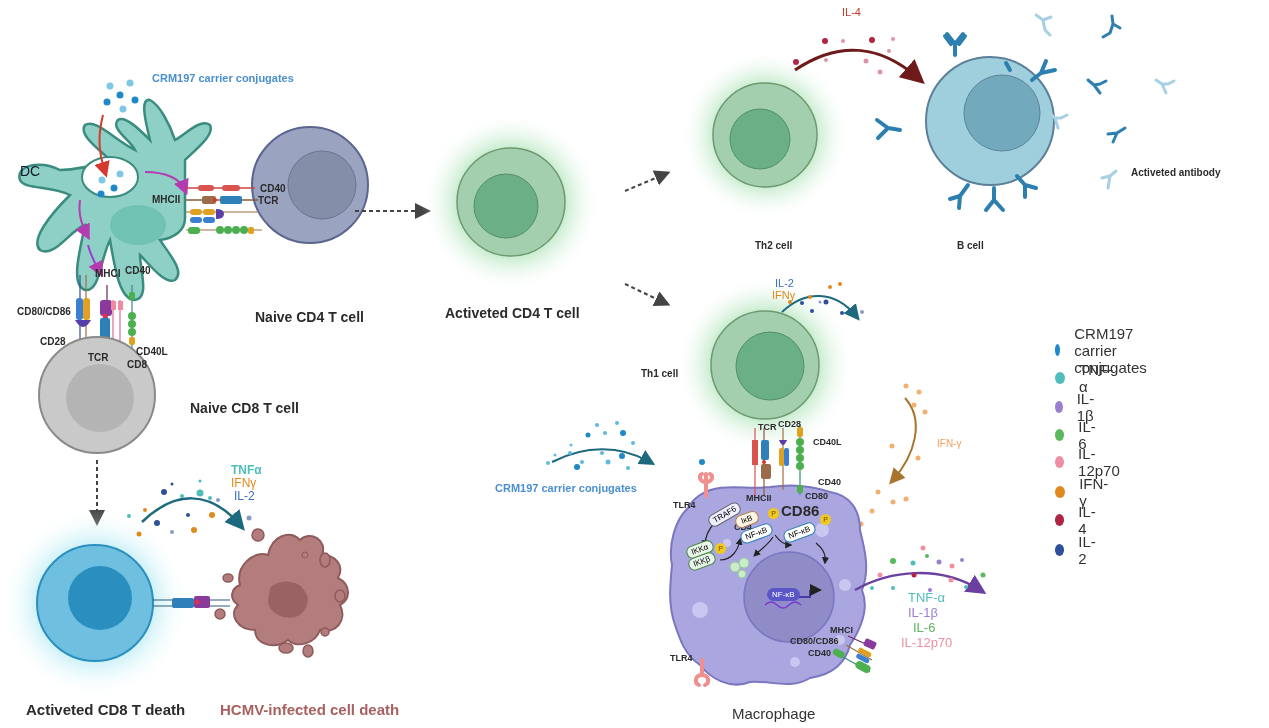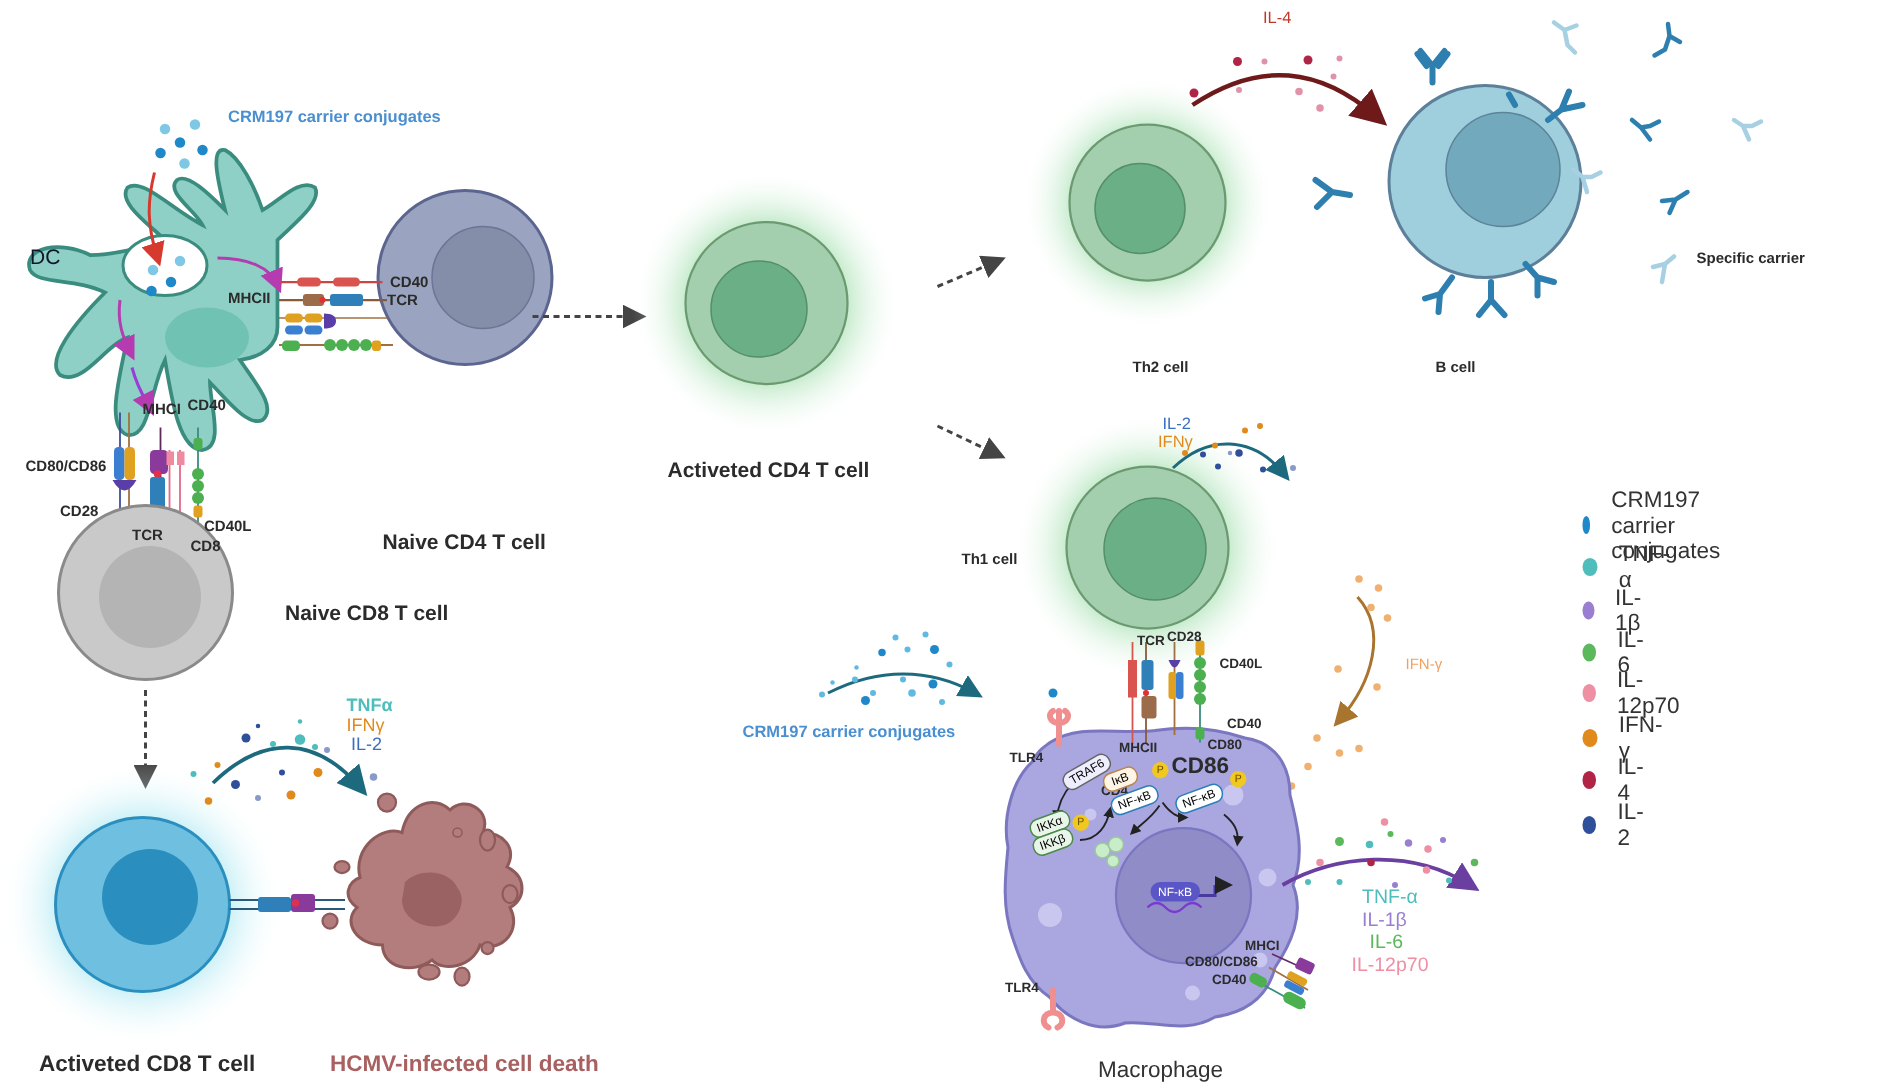--- a/index.html
+++ b/index.html
@@ -395,27 +395,27 @@
 <div class="lbl mol" style="left:260px;top:183px;">CD40</div>
 <div class="lbl mol" style="left:258px;top:195px;">TCR</div>
 <div class="lbl mol" style="left:95px;top:268px;">MHCI</div>
 <div class="lbl mol" style="left:125px;top:265px;">CD40</div>
 <div class="lbl mol" style="left:17px;top:306px;">CD80/CD86</div>
 <div class="lbl mol" style="left:40px;top:336px;">CD28</div>
 <div class="lbl mol" style="left:88px;top:352px;">TCR</div>
 <div class="lbl mol" style="left:127px;top:359px;">CD8</div>
 <div class="lbl mol" style="left:136px;top:346px;">CD40L</div>
 
-<div class="lbl title" style="left:255px;top:309px;font-size:14px;margin-top:44px;">Naive CD4 T cell</div>
+<div class="lbl title" style="left:255px;top:309px;font-size:14px;">Naive CD4 T cell</div>
 <div class="lbl title" style="left:190px;top:400px;font-size:14px;">Naive CD8 T cell</div>
 <div class="lbl title" style="left:445px;top:305px;font-size:14px;">Activeted CD4 T cell</div>
 <div class="lbl bold" style="left:755px;top:240px;font-size:10px;">Th2 cell</div>
 <div class="lbl bold" style="left:641px;top:368px;font-size:10px;">Th1 cell</div>
 <div class="lbl bold" style="left:957px;top:240px;font-size:10px;">B cell</div>
-<div class="lbl bold" style="left:1131px;top:167px;font-size:10px;">Specific carrier</div>
+<div class="lbl bold" style="left:1131px;top:167px;font-size:10px;">Activeted antibody</div>
 <div class="lbl" style="left:842px;top:6px;font-size:11px;color:#c0392b;">IL-4</div>
 
 <div class="lbl" style="left:775px;top:277px;font-size:11px;color:#3a6fc0;">IL-2</div>
 <div class="lbl" style="left:772px;top:289px;font-size:11px;color:#e08a1e;">IFNγ</div>
 <div class="lbl" style="left:937px;top:438px;font-size:10px;color:#f0a060;">IFN-γ</div>
 
 <div class="lbl" style="left:495px;top:482px;font-size:11px;font-weight:bold;color:#4a8fd0;">CRM197 carrier conjugates</div>
 
 <div class="lbl mol" style="left:673px;top:500px;font-size:9px;">TLR4</div>
 <div class="lbl mol" style="left:670px;top:653px;font-size:9px;">TLR4</div>
@@ -445,21 +445,21 @@
 
 <div class="lbl" style="left:908px;top:590px;font-size:13px;color:#4fbdbb;">TNF-α</div>
 <div class="lbl" style="left:908px;top:605px;font-size:13px;color:#9a7fd1;">IL-1β</div>
 <div class="lbl" style="left:913px;top:620px;font-size:13px;color:#5cb85c;">IL-6</div>
 <div class="lbl" style="left:901px;top:635px;font-size:13px;color:#ef8fa3;">IL-12p70</div>
 
 <div class="lbl" style="left:231px;top:463px;font-size:12px;color:#4fbdbb;font-weight:bold;">TNFα</div>
 <div class="lbl" style="left:231px;top:476px;font-size:12px;color:#e08a1e;">IFNγ</div>
 <div class="lbl" style="left:234px;top:489px;font-size:12px;color:#3a6fc0;">IL-2</div>
 
-<div class="lbl title" style="left:26px;top:701px;">Activeted  CD8 T cell</div>
+<div class="lbl title" style="left:26px;top:701px;">Activeted  CD8 T death</div>
 <div class="lbl" style="left:220px;top:701px;font-size:15px;font-weight:bold;color:#a86060;">HCMV-infected cell death</div>
 <div class="lbl" style="left:732px;top:705px;font-size:15px;color:#333;">Macrophage</div>
 
 <div class="legend">
   <div class="legend-item" style="top:0px;">
     <span class="legend-dot" style="background: rgb(30, 136, 200);"></span>
     <span class="legend-text">CRM197 carrier conjugates</span>
   </div>
   <div class="legend-item" style="top:28px;">
     <span class="legend-dot" style="background: rgb(79, 189, 187);"></span>

